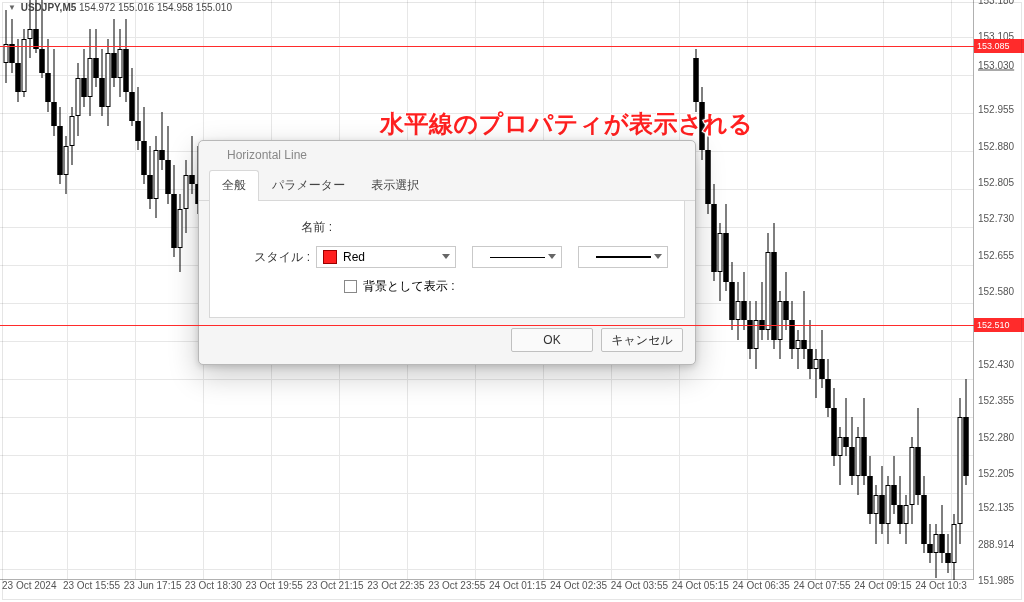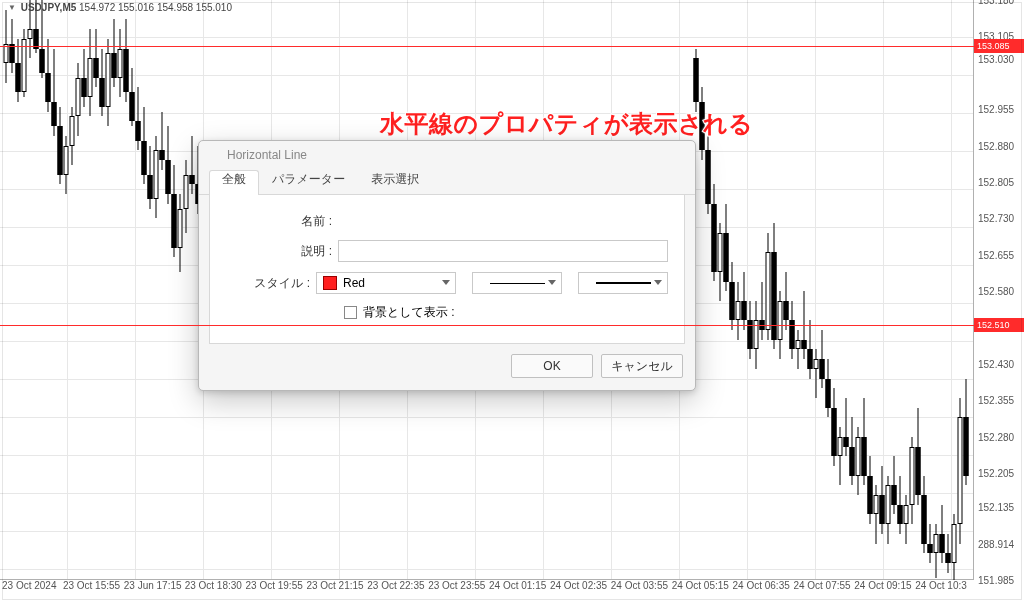--- a/index.html
+++ b/index.html
@@ -99,21 +99,21 @@
   .dlg-title {
     padding: 7px 28px;
     color: #888;
     font-size: 12px;
   }
   .tabs {
     display: flex; gap: 0; padding: 0 10px;
     border-bottom: 1px solid #d8d8d8;
   }
   .tab {
-    padding: 0 12px 7px;
+    padding: 6px 12px 7px;
     font-size: 12px; color: #444;
     border: 1px solid transparent;
     border-bottom: none;
     position: relative; top: 1px;
     cursor: default;
   }
   .tab.active {
     background: #fff;
     border-color: #d8d8d8;
     border-radius: 3px 3px 0 0;
@@ -499,21 +499,21 @@
       <div class="cndl dn" style="left: 966px;">
         <div class="wick" style="top:378.5774058577433px;height:106.77824267782427px"></div>
         <div class="body" style="top:417.4058577405948px;height:58.24267782427029px"></div>
       </div>
     </div>
 </div>
 
 <div class="yaxis" id="yaxis">
     <div class="ytick" style="top: 0px;">153.180</div>
     <div class="ytick" style="top: 36.4017px;">153.105</div>
-    <div class="ytick" style="top: 59px;">153.030</div>
+    <div class="ytick" style="top: 65px; text-decoration: underline;">153.030</div>
     <div class="ytick" style="top: 109.205px;">152.955</div>
     <div class="ytick" style="top: 145.607px;">152.880</div>
     <div class="ytick" style="top: 182.008px;">152.805</div>
     <div class="ytick" style="top: 218.41px;">152.730</div>
     <div class="ytick" style="top: 254.812px;">152.655</div>
     <div class="ytick" style="top: 291.213px;">152.580</div>
     <div class="ytick" style="top: 364.017px;">152.430</div>
     <div class="ytick" style="top: 400.418px;">152.355</div>
     <div class="ytick" style="top: 436.82px;">152.280</div>
     <div class="ytick" style="top: 473.222px;">152.205</div>
@@ -555,24 +555,20 @@
   <div class="tabs">
     <div class="tab active">全般</div>
     <div class="tab">パラメーター</div>
     <div class="tab">表示選択</div>
   </div>
   <div class="tabbody">
     <div class="row">
       <div class="lbl">名前 :</div>
     </div>
     <div class="row">
-      <div class="lbl">説明 :</div>
-      <input class="txt" value="" style="">
-    </div>
-    <div class="row">
       <div class="lbl">スタイル :</div>
       <div class="selwrap">
         <div class="sel color">
           <span class="swatch-red"></span>
           <span>Red</span>
           <span class="caret"></span>
         </div>
         <div class="sel lstyle">
           <span class="preview"></span>
           <span class="caret"></span>

